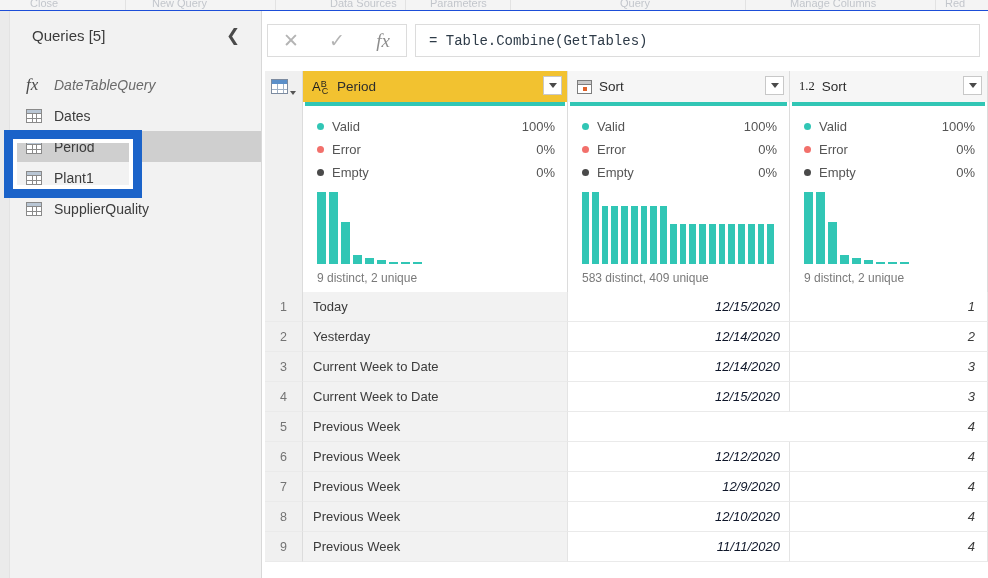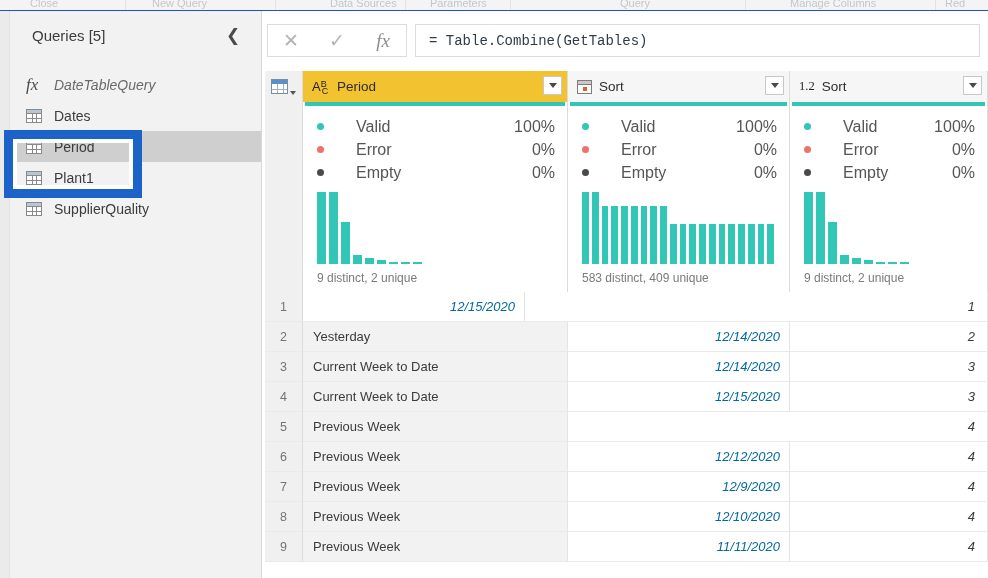--- a/index.html
+++ b/index.html
@@ -166,21 +166,21 @@
   .prof-cell {
     position:relative; border-right:1px solid #dcdcdc; background:#fff;
     padding:0; overflow:hidden;
   }
   .prof-cell.rownum { width:38px; flex:0 0 38px; background:#f0f0f0; border-right:1px solid #dcdcdc;}
   .prof-cell.c-period { width:265px; flex:0 0 265px; }
   .prof-cell.c-date   { width:222px; flex:0 0 222px; }
   .prof-cell.c-sort   { flex:1; }
   .qbar { height:4px; background:#31c6b5; margin:0 2px 0 2px; }
   .prof-inner { padding:9px 12px 0 14px; }
-  .prof-line { display:flex; align-items:center; height:23px; font-size:16px; color:#555;gap:24px; }
+  .prof-line { display:flex; align-items:center; height:23px; font-size:13px; color:#555; }
   .dot { width:7px; height:7px; border-radius:50%; margin-right:8px; flex:0 0 7px; }
   .prof-line .lbl { flex:1; }
   .prof-line .pct { color:#555; }
   .hist { position:absolute; left:14px; right:12px; bottom:28px; height:72px; display:flex; align-items:flex-end; }
   .hist .bar { background:#31c6b5; margin-right:3px; }
   .prof-foot {
     position:absolute; left:14px; bottom:7px; font-size:12px; color:#7a7a7a; white-space:nowrap;
   }
 
   
@@ -189,21 +189,21 @@
   .dcell {
     display:flex; align-items:center; border-right:1px solid #e4e4e4; border-bottom:1px solid #eaeaea;
     font-size:13px; overflow:hidden; white-space:nowrap;
   }
   .dcell.rownum {
     width:38px; flex:0 0 38px; justify-content:center; background:#f0f0f0;
     color:#747474; font-size:12.5px; border-right:1px solid #dcdcdc;
   }
   .dcell.c-period { width:265px; flex:0 0 265px; background:#f2f2f2; color:#3b3b3b; padding-left:10px; }
   .dcell.c-date   { width:222px; flex:0 0 222px; justify-content:flex-end; padding-right:9px;
-                    font-style:italic; color:#0369a1; }
+                    font-style:italic; color:#0f172a; }
   .dcell.c-sort   { flex:1; justify-content:flex-end; padding-right:12px;
                     font-style:italic; color:#3b3b3b; }
 </style>
 </head>
 <body>
 
 <div class="ribbon-sliver" id="ribbonStrip">
     <div class="rg" style="left: 30px;">Close</div>
     <div class="rg" style="left: 152px;">New Query</div>
     <div class="rg" style="left: 330px;">Data Sources</div>
@@ -442,20 +442,21 @@
             <div class="bar" style="width: 9px; height: 2.16px;"></div>
             <div class="bar" style="width: 9px; height: 2.16px;"></div>
           </div>
           <div class="prof-foot">9 distinct, 2 unique</div>
         </div>
       </div>
 
     <div class="rows" id="gridRows">
         <div class="drow">
           <div class="dcell rownum">1</div>
+          <div class="dcell c-period">Today</div>
           <div class="dcell c-date">12/15/2020</div>
           <div class="dcell c-sort">1</div>
         </div>
         <div class="drow">
           <div class="dcell rownum">2</div>
           <div class="dcell c-period">Yesterday</div>
           <div class="dcell c-date">12/14/2020</div>
           <div class="dcell c-sort">2</div>
         </div>
         <div class="drow">

